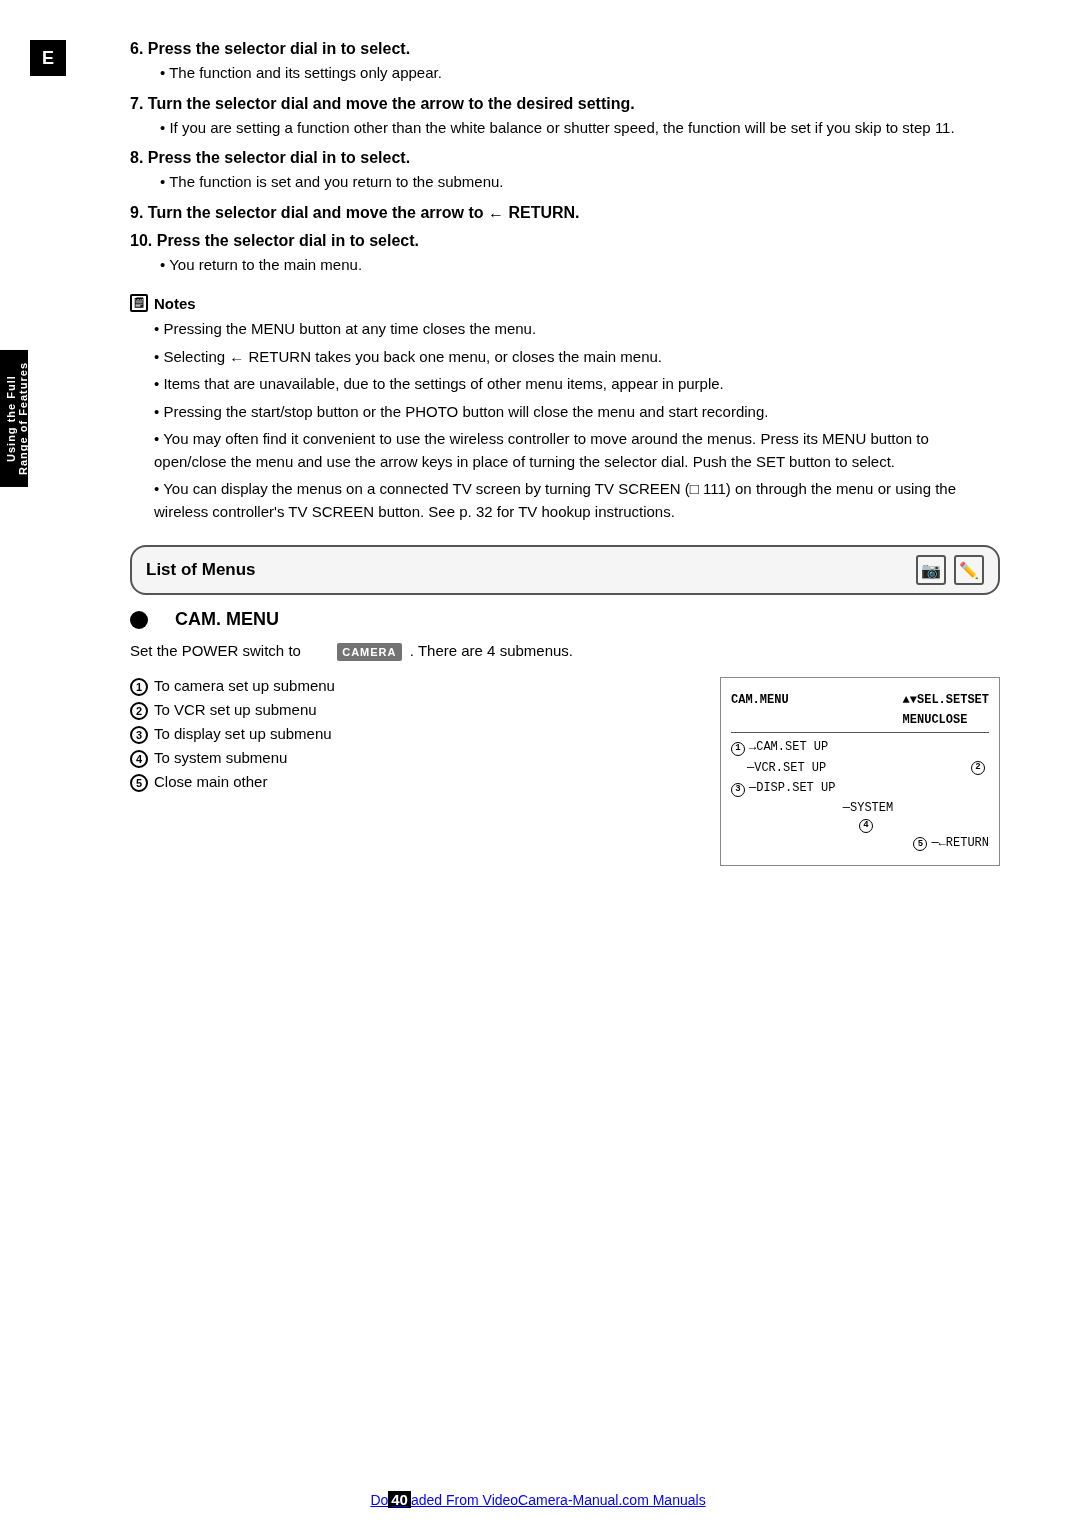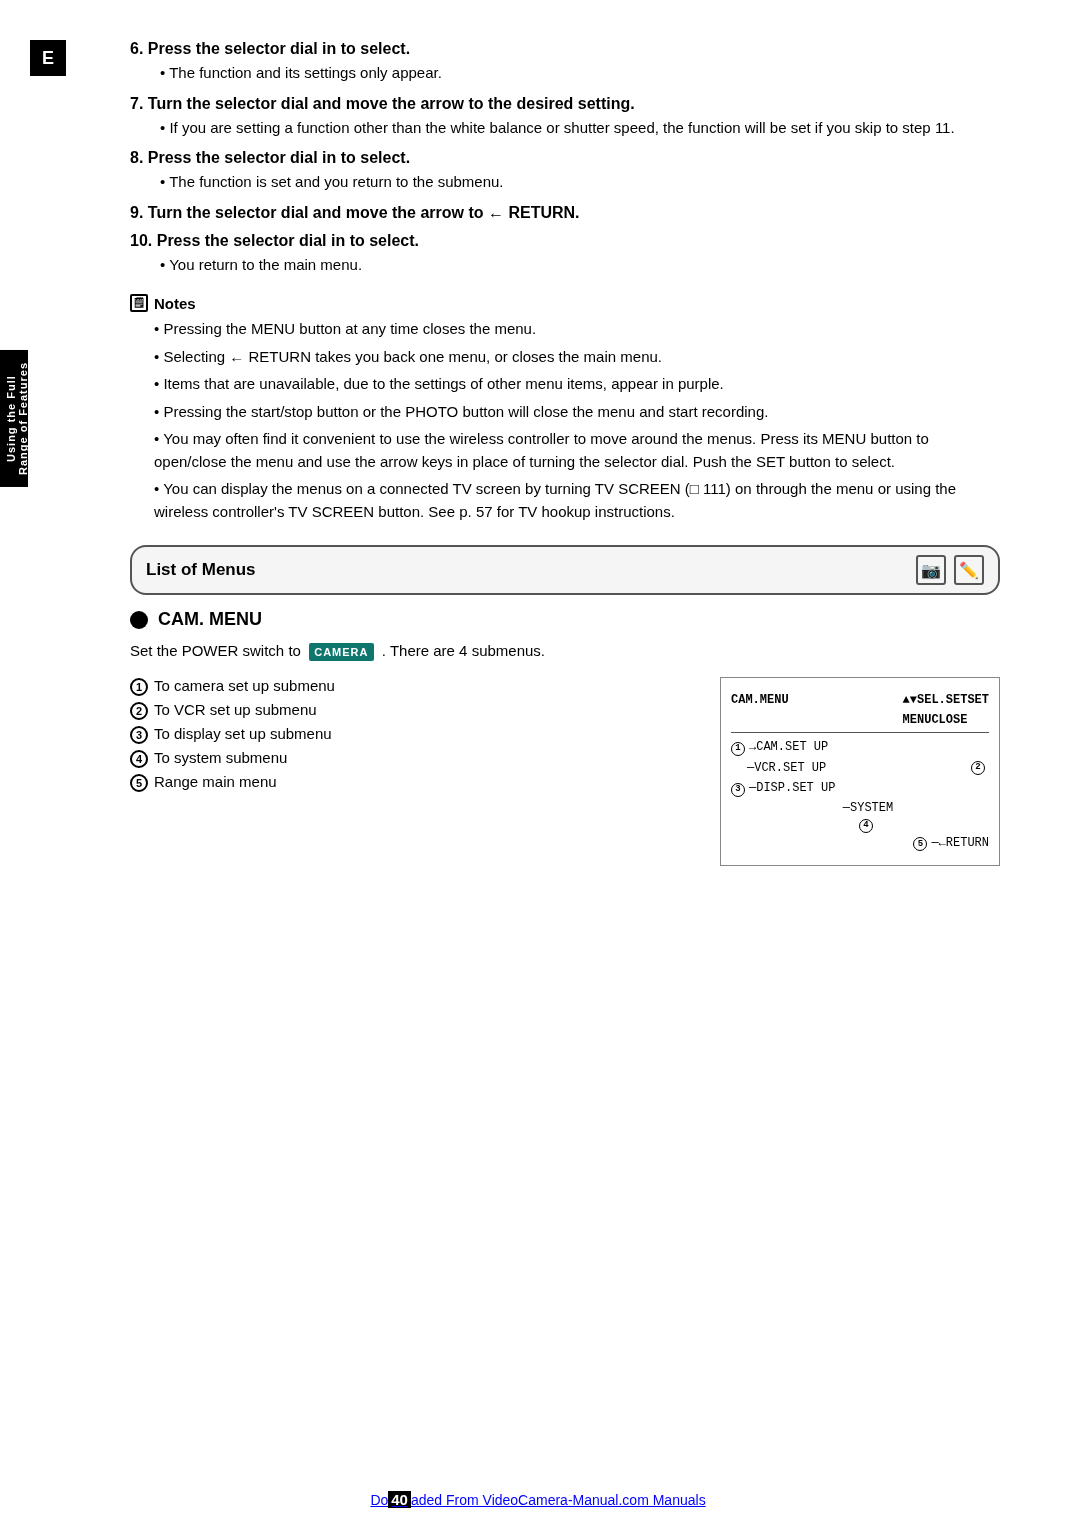--- a/index.html
+++ b/index.html
@@ -127,48 +127,49 @@
       border: 2px solid #555;
       border-radius: 3px;
       display: flex;
       align-items: center;
       justify-content: center;
       font-size: 16px;
     }
     .cam-menu-heading {
       display: flex;
       align-items: center;
-      gap: 10px;
+      gap: 27px;
       font-size: 18px;
       font-weight: bold;
       margin-bottom: 10px;
     }
     .cam-menu-heading .circle-bullet {
       width: 18px;
       height: 18px;
       background: #000;
       border-radius: 50%;
       display: inline-block;
       flex-shrink: 0;
     }
     .cam-menu-desc {
       font-size: 15px;
       margin-bottom: 14px;
       line-height: 1.5;
     }
     .camera-badge {
       display: inline-block;
-      background: #0f766e;
+      background: #737373;
       color: #fff;
       font-size: 11px;
       font-weight: bold;
       padding: 1px 5px;
       border-radius: 2px;
       letter-spacing: 1px;
       vertical-align: middle;
+      margin-left: 28px;
     }
     
     .cam-menu-content {
       display: flex;
       gap: 30px;
       align-items: flex-start;
       margin-top: 10px;
     }
     .cam-menu-list {
       flex: 1;
@@ -297,21 +298,21 @@
     <div class="notes-section">
       <div class="notes-heading">
         <span class="notes-icon">🗒</span>
         <span>Notes</span>
       </div>
       <div class="note-bullet">Pressing the MENU button at any time closes the menu.</div>
       <div class="note-bullet">Selecting ← RETURN takes you back one menu, or closes the main menu.</div>
       <div class="note-bullet">Items that are unavailable, due to the settings of other menu items, appear in purple.</div>
       <div class="note-bullet">Pressing the start/stop button or the PHOTO button will close the menu and start recording.</div>
       <div class="note-bullet">You may often find it convenient to use the wireless controller to move around the menus. Press its MENU button to open/close the menu and use the arrow keys in place of turning the selector dial. Push the SET button to select.</div>
-      <div class="note-bullet">You can display the menus on a connected TV screen by turning TV SCREEN (□ 111) on through the menu or using the wireless controller's TV SCREEN button. See p. 57 for TV hookup instructions.</div>
+      <div class="note-bullet">You can display the menus on a connected TV screen by turning TV SCREEN (□ 111) on through the menu or using the wireless controller's TV SCREEN button. See p. 32 for TV hookup instructions.</div>
     </div>
 
     <div class="list-of-menus-box">
       <span class="list-of-menus-title">List of Menus</span>
       <div class="list-menus-icons">
         <div class="icon-box">
           <span>📷</span>
         </div>
         <div class="icon-box">
           <span>✏️</span>
@@ -345,21 +346,21 @@
         <div class="cam-menu-list-item">
           <span class="circle-num">3</span>
           <span>To display set up submenu</span>
         </div>
         <div class="cam-menu-list-item">
           <span class="circle-num">4</span>
           <span>To system submenu</span>
         </div>
         <div class="cam-menu-list-item">
           <span class="circle-num">5</span>
-          <span>Range main menu</span>
+          <span>Close main other</span>
         </div>
       </div>
 
       <div class="menu-diagram">
         <div class="diagram-header">
           <span>CAM.MENU</span>
           <span>
             <span>▲▼SEL.SETSET</span><br>
             <span>MENUCLOSE</span>
           </span>

